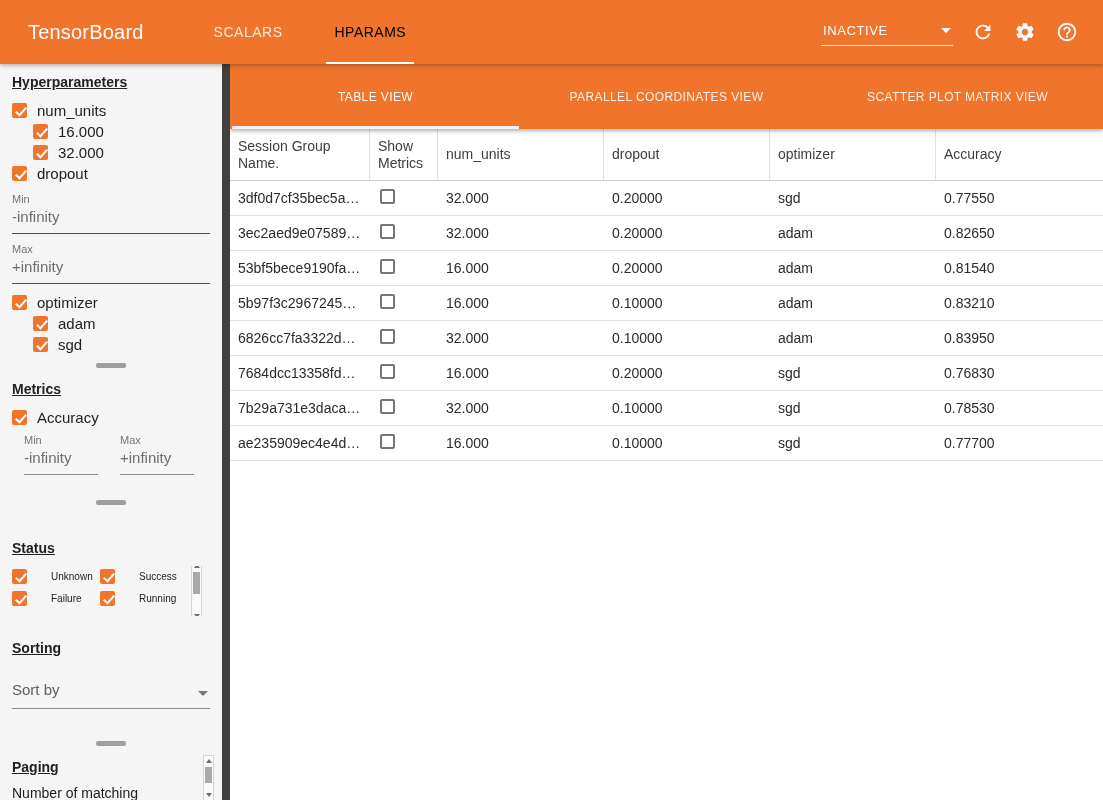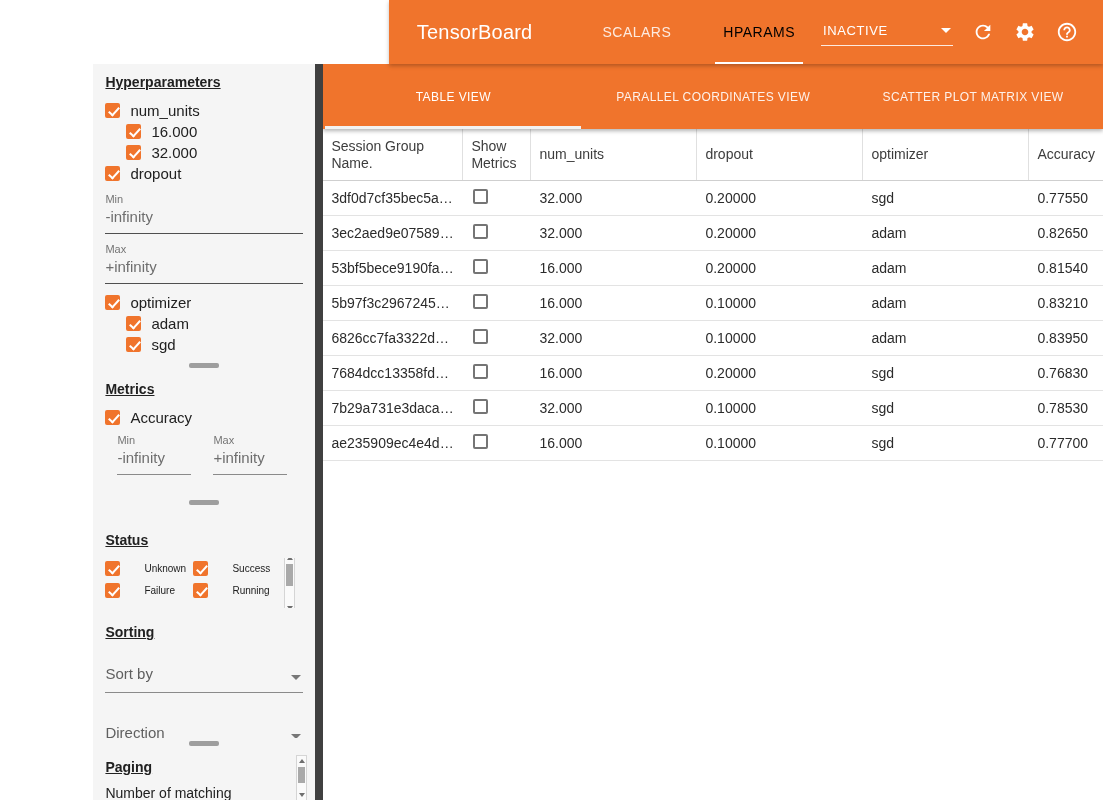--- a/index.html
+++ b/index.html
@@ -1,19 +1,19 @@
 <!DOCTYPE html>
 <html style="--accent: #f0742c;"><head>
 <meta charset="utf-8">
 <style>
   :root{ --accent:#f0742c; --sidebar-bg:#f5f5f5; --text:#212121; --muted:#757575; }
   *{box-sizing:border-box; margin:0; padding:0;}
   body{ width:1103px; height:800px; overflow:hidden; background:#fff;
         font-family:"Liberation Sans", sans-serif; color:var(--text); }
-  .app{ width:1103px; height:800px; display:flex; flex-direction:column; overflow:hidden;align-items:flex-end; }
+  .app{ width:1103px; height:800px; display:flex; flex-direction:column; overflow:hidden; }
 
   
   .topbar{ height:64px; flex:0 0 64px; background:var(--accent); display:flex; align-items:center;
            color:#fff; box-shadow:0 2px 4px rgba(0,0,0,.25); position:relative; z-index:5; }
   .logo{ font-size:20px; font-weight:500; padding-left:28px; letter-spacing:.2px; }
   .nav-tabs{ display:flex; align-self:stretch; margin-left:44px; }
   .nav-tab{ display:flex; align-items:center; padding:0 26px; font-size:14px; letter-spacing:.5px;
             color:rgba(255,255,255,.85); cursor:pointer; position:relative; }
   .nav-tab.active{ color:#000000; }
   .nav-tab.active::after{ content:""; position:absolute; left:18px; right:18px; bottom:0; height:2px; background:#fff; }
@@ -63,21 +63,21 @@
   .mini-scrollbar .sb-arrow span{ width:0; height:0; border-left:3px solid transparent; border-right:3px solid transparent; }
   .mini-scrollbar .sb-arrow.up span{ border-bottom:4px solid #6e6e6e; }
   .mini-scrollbar .sb-arrow.down span{ border-top:4px solid #6e6e6e; }
   .mini-scrollbar .sb-thumb{ margin:1px 1px; background:#a9a9a9; }
 
   
   .select{ position:relative; width:100%; border-bottom:1px solid #8a8a8a; padding:5px 0 10px;
            font-size:15px; color:#5f5f5f; cursor:pointer; }
   .select .caret{ position:absolute; right:2px; bottom:12px; }
 
-  .sorting-block h3{ margin-top:16px; }
+  .sorting-block h3{ margin-top:24px; }
   .sorting-block .select + .select{ margin-top:26px; }
   .select.first{ margin-top:20px; }
 
   .paging-text{ font-size:14px; line-height:17px; color:var(--text); padding-right:26px; }
 
   
   .main{ flex:1; margin-left:8px; display:flex; flex-direction:column; overflow:hidden; background:#fff; }
   .view-tabs{ height:65px; flex:0 0 65px; background:var(--accent); display:flex;
               box-shadow:0 2px 4px rgba(0,0,0,.3); position:relative; z-index:3; }
   .view-tab{ flex:1; display:flex; align-items:center; justify-content:center; color:rgba(255,255,255,.9);

